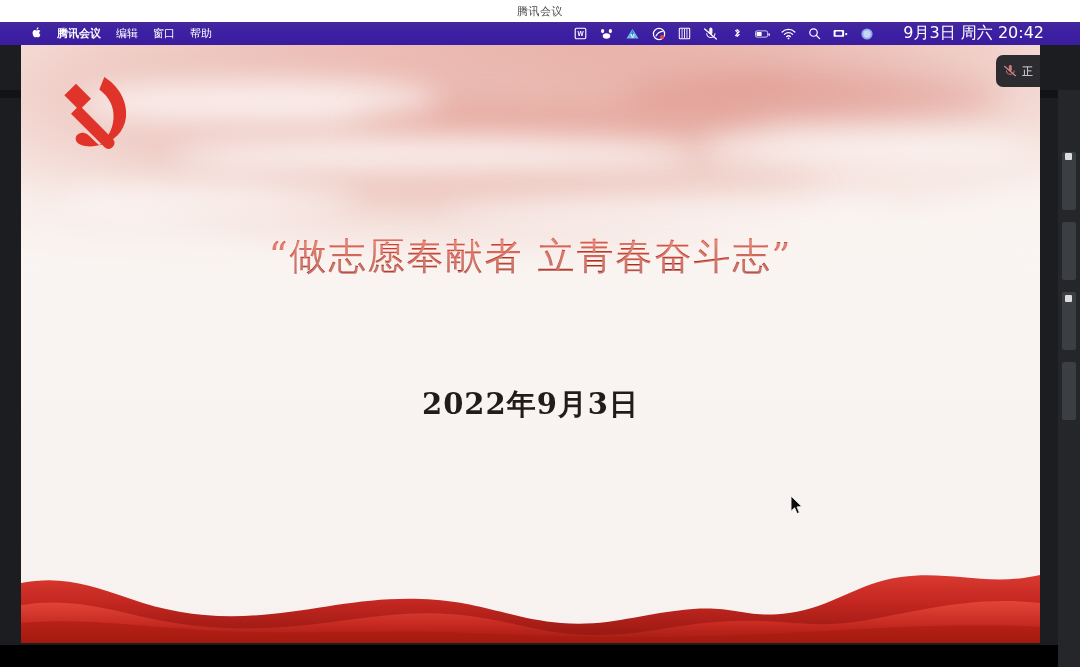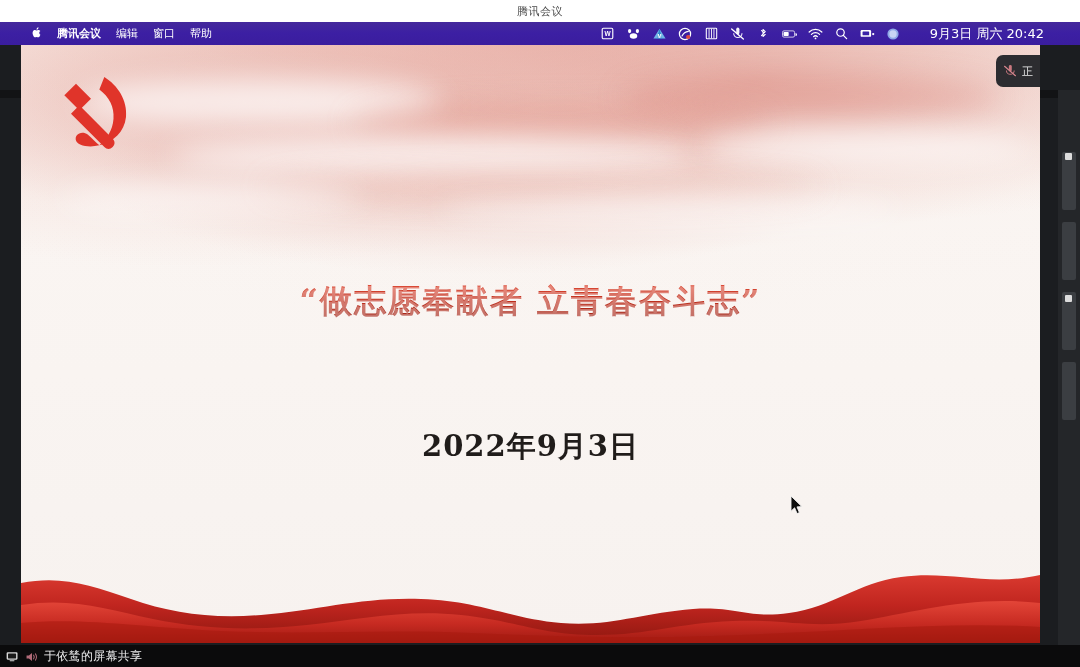--- a/index.html
+++ b/index.html
@@ -44,21 +44,21 @@
   .menubar-right {
     margin-left: auto; display: flex; align-items: center; gap: 11px;
     padding-right: 36px;
   }
   .tray-icon {
     width: 15px; height: 15px; display: inline-flex;
     align-items: center; justify-content: center;
     color: #ffffff; font-size: 11px; line-height: 1;
   }
   .tray-clock {
-    font-size: 13px; color: #ffffff; white-space: nowrap; margin-left: 18px;
+    font-size: 16px; color: #ffffff; white-space: nowrap; margin-left: 18px;
     font-family: "DejaVu Sans", "Liberation Sans", sans-serif;
   }
 
   
   .meeting-body {
     position: absolute; left: 0; top: 45px; width: 1080px; height: 600px;
     background: #1b1d20;
   }
   .share-frame {
     position: absolute; left: 21px; top: 0px; width: 1019px; height: 598px;
@@ -94,32 +94,31 @@
     position: absolute; left: 32px; top: 27px; width: 86px; height: 80px;
   }
   .emblem svg { width: 100%; height: 100%; display: block; }
 
   
   .slide-text {
     position: absolute; left: 0; right: 0; top: 190px; text-align: center;
   }
   .slide-title {
     font-family: "DejaVu Serif", "Liberation Serif", serif;
-    font-weight: bold;
-    font-size: 32px;
+    font-weight: normal;
+    font-size: 37px;
     line-height: 1.18;
     letter-spacing: 2px;
     color: #bb2d20;
     background: linear-gradient(180deg, #e0503c 0%, #c2311f 42%, #9c2316 100%);
     -webkit-background-clip: text;
     background-clip: text;
     -webkit-text-fill-color: transparent;
     text-shadow: 0 1px 0 rgba(255,255,255,0.35);
     white-space: nowrap;
-    margin-top: 48px;
   }
   .slide-subtitle {
     margin-top: 18px;
     font-family: "DejaVu Serif", "Liberation Serif", serif;
     font-weight: bold;
     font-size: 47px;
     line-height: 1.15;
     letter-spacing: 1px;
     color: #bb2d20;
     background: linear-gradient(180deg, #dd4e39 0%, #bf2f1d 45%, #98220f 100%);
@@ -391,31 +390,14 @@
       <div class="dot d2"></div>
     </div>
   </div>
 
   <div class="cursor">
     <svg viewBox="0 0 14 20" aria-hidden="true">
       <path d="M1 1 L1 16.2 L4.6 12.8 L7.1 18.6 L9.4 17.6 L7 11.9 L11.8 11.6 Z" fill="#0c0c0c" stroke="#f2f2f2" stroke-width="0.9" stroke-linejoin="round"></path>
     </svg>
   </div>
 
-  <div class="statusbar">
-    <span class="sb-icon">
-      <svg viewBox="0 0 18 14" width="14" height="12" aria-hidden="true">
-        <rect x="0.8" y="1" width="14" height="9.4" rx="1.4" fill="#d8d8d8"></rect>
-        <rect x="2.6" y="2.6" width="10.4" height="6.2" rx="0.6" fill="#1a1a1a"></rect>
-        <rect x="4.6" y="11.2" width="6.4" height="1.3" rx="0.6" fill="#d8d8d8"></rect>
-      </svg>
-    </span>
-    <span class="sb-icon speaking">
-      <svg viewBox="0 0 18 14" width="14" height="12" aria-hidden="true">
-        <path d="M2 5.2 H5 L9 2 V12 L5 8.8 H2 Z" fill="#b06a78"></path>
-        <path d="M11 4.6 a4 4 0 0 1 0 4.8" fill="none" stroke="#b06a78" stroke-width="1.3" stroke-linecap="round"></path>
-        <path d="M13.4 3 a7 7 0 0 1 0 8" fill="none" stroke="#b06a78" stroke-width="1.3" stroke-linecap="round"></path>
-      </svg>
-    </span>
-    <span class="sb-text">于依鸶的屏幕共享</span>
-  </div>
 
 </div>
 
 </body></html>

